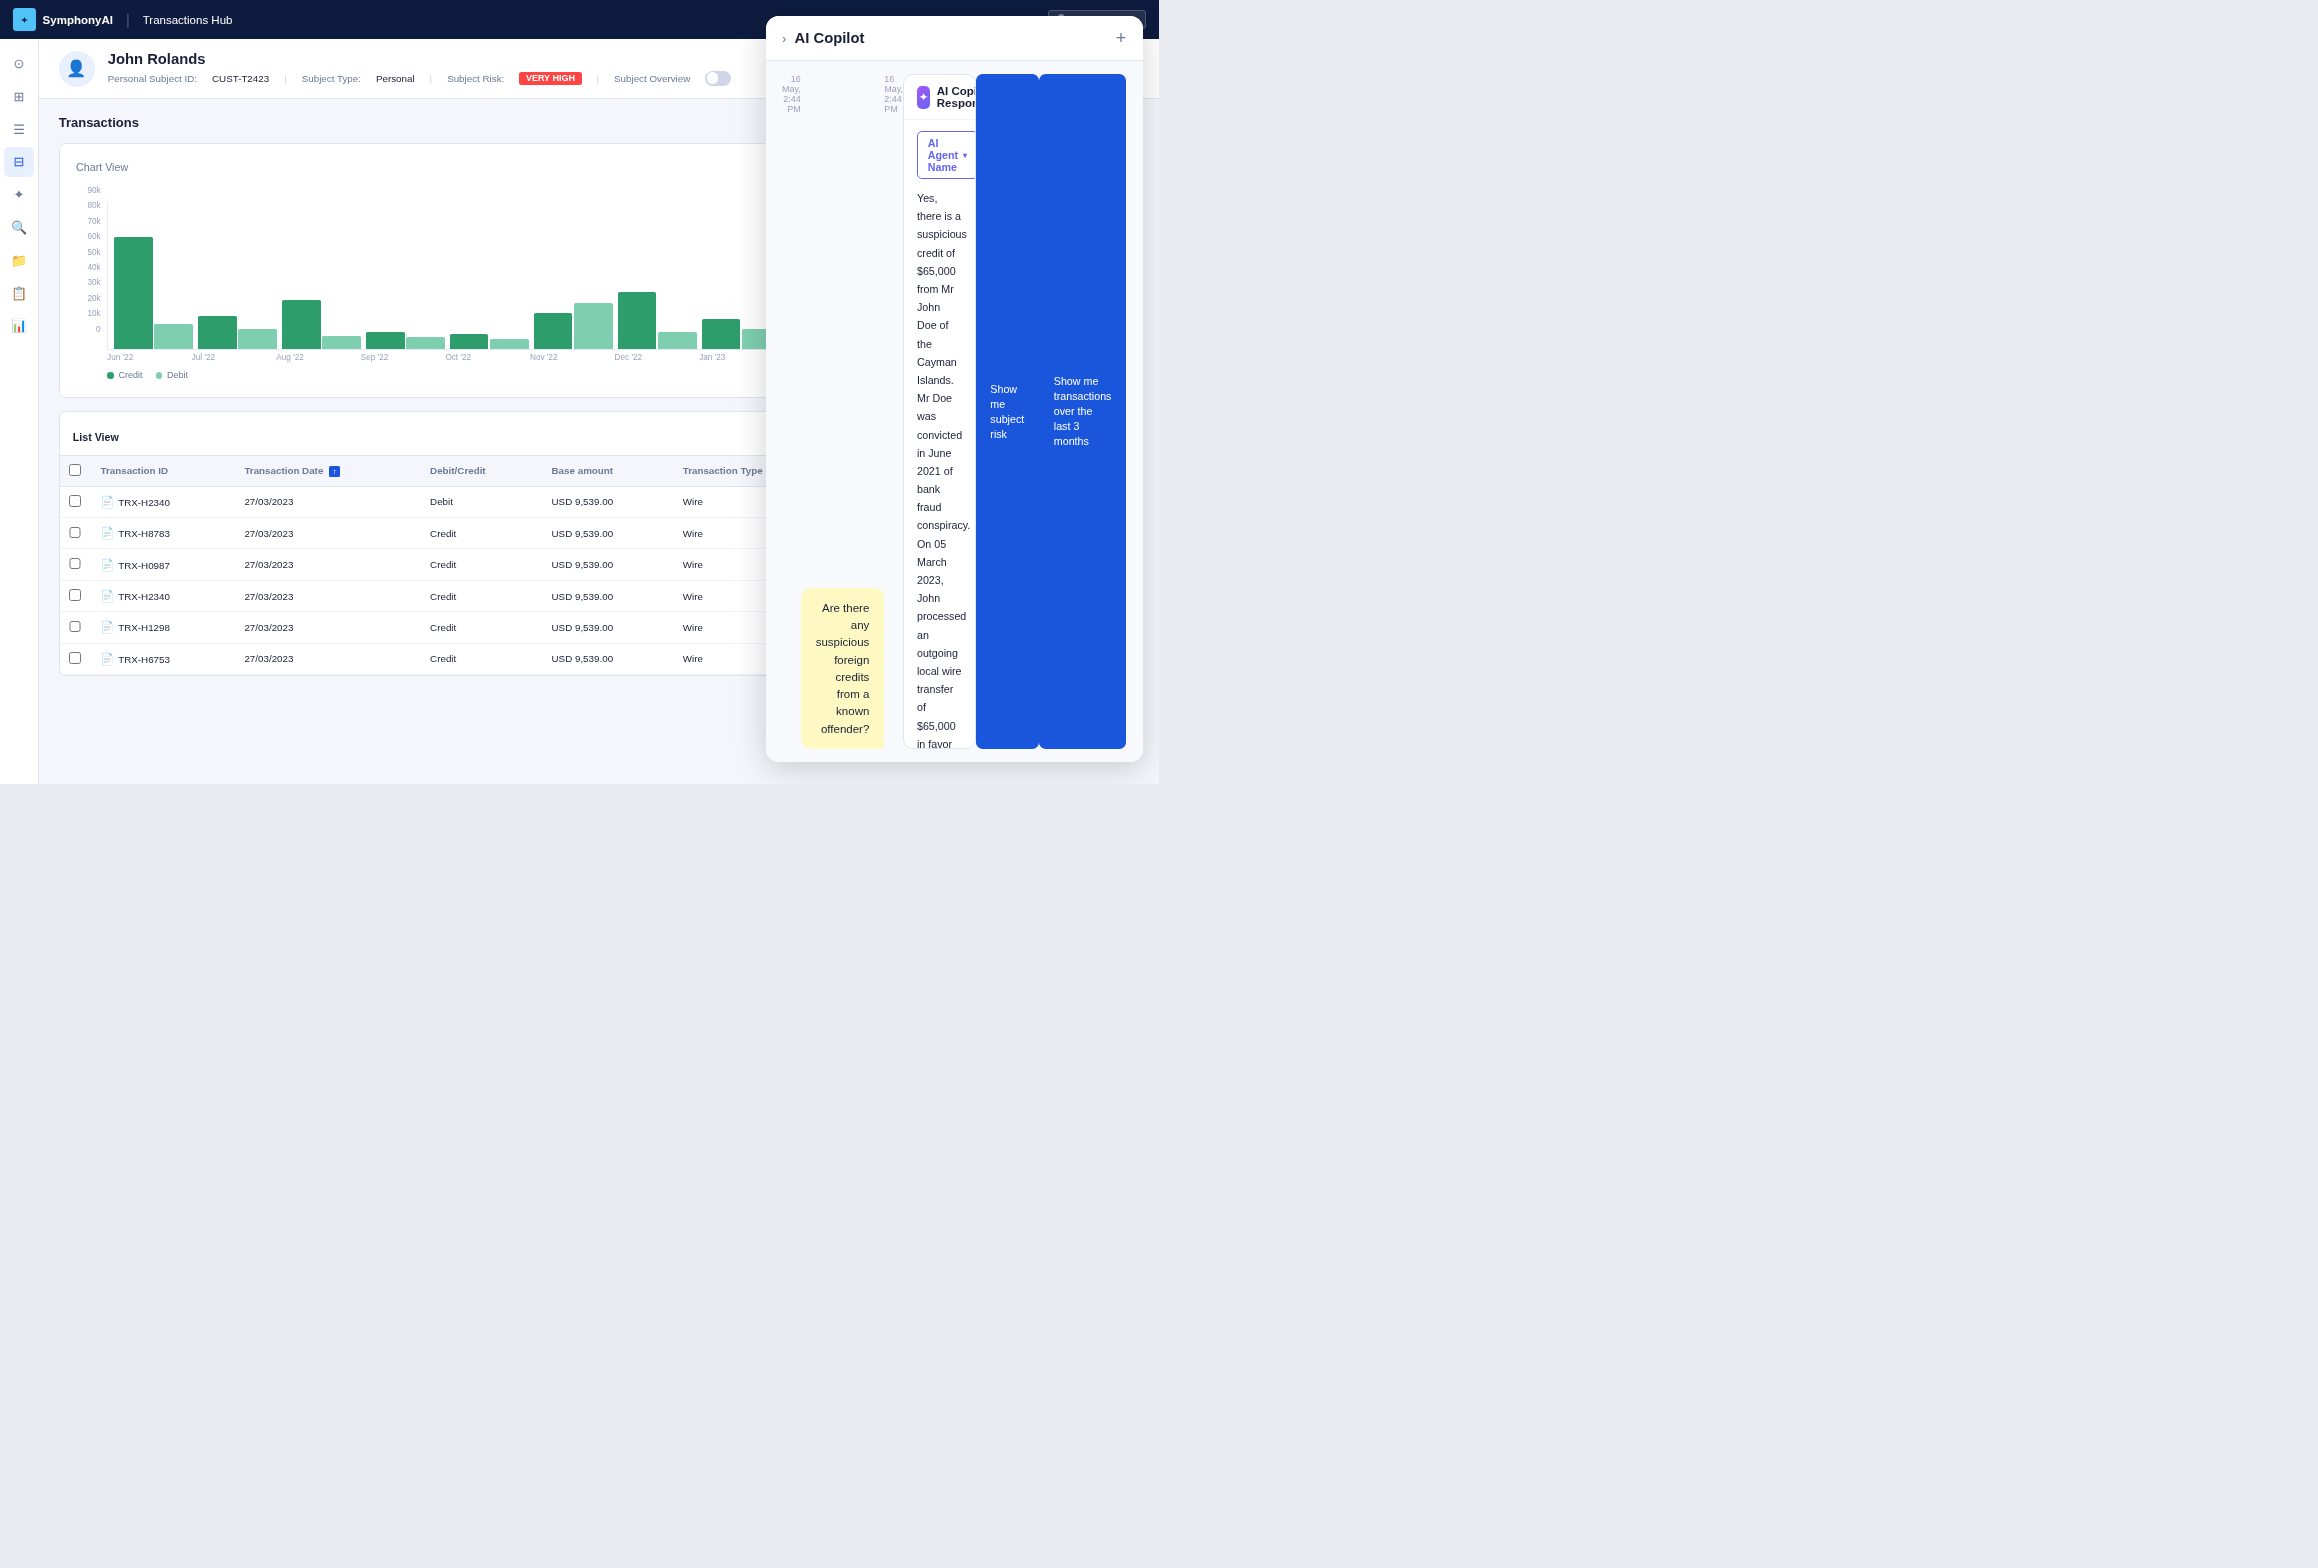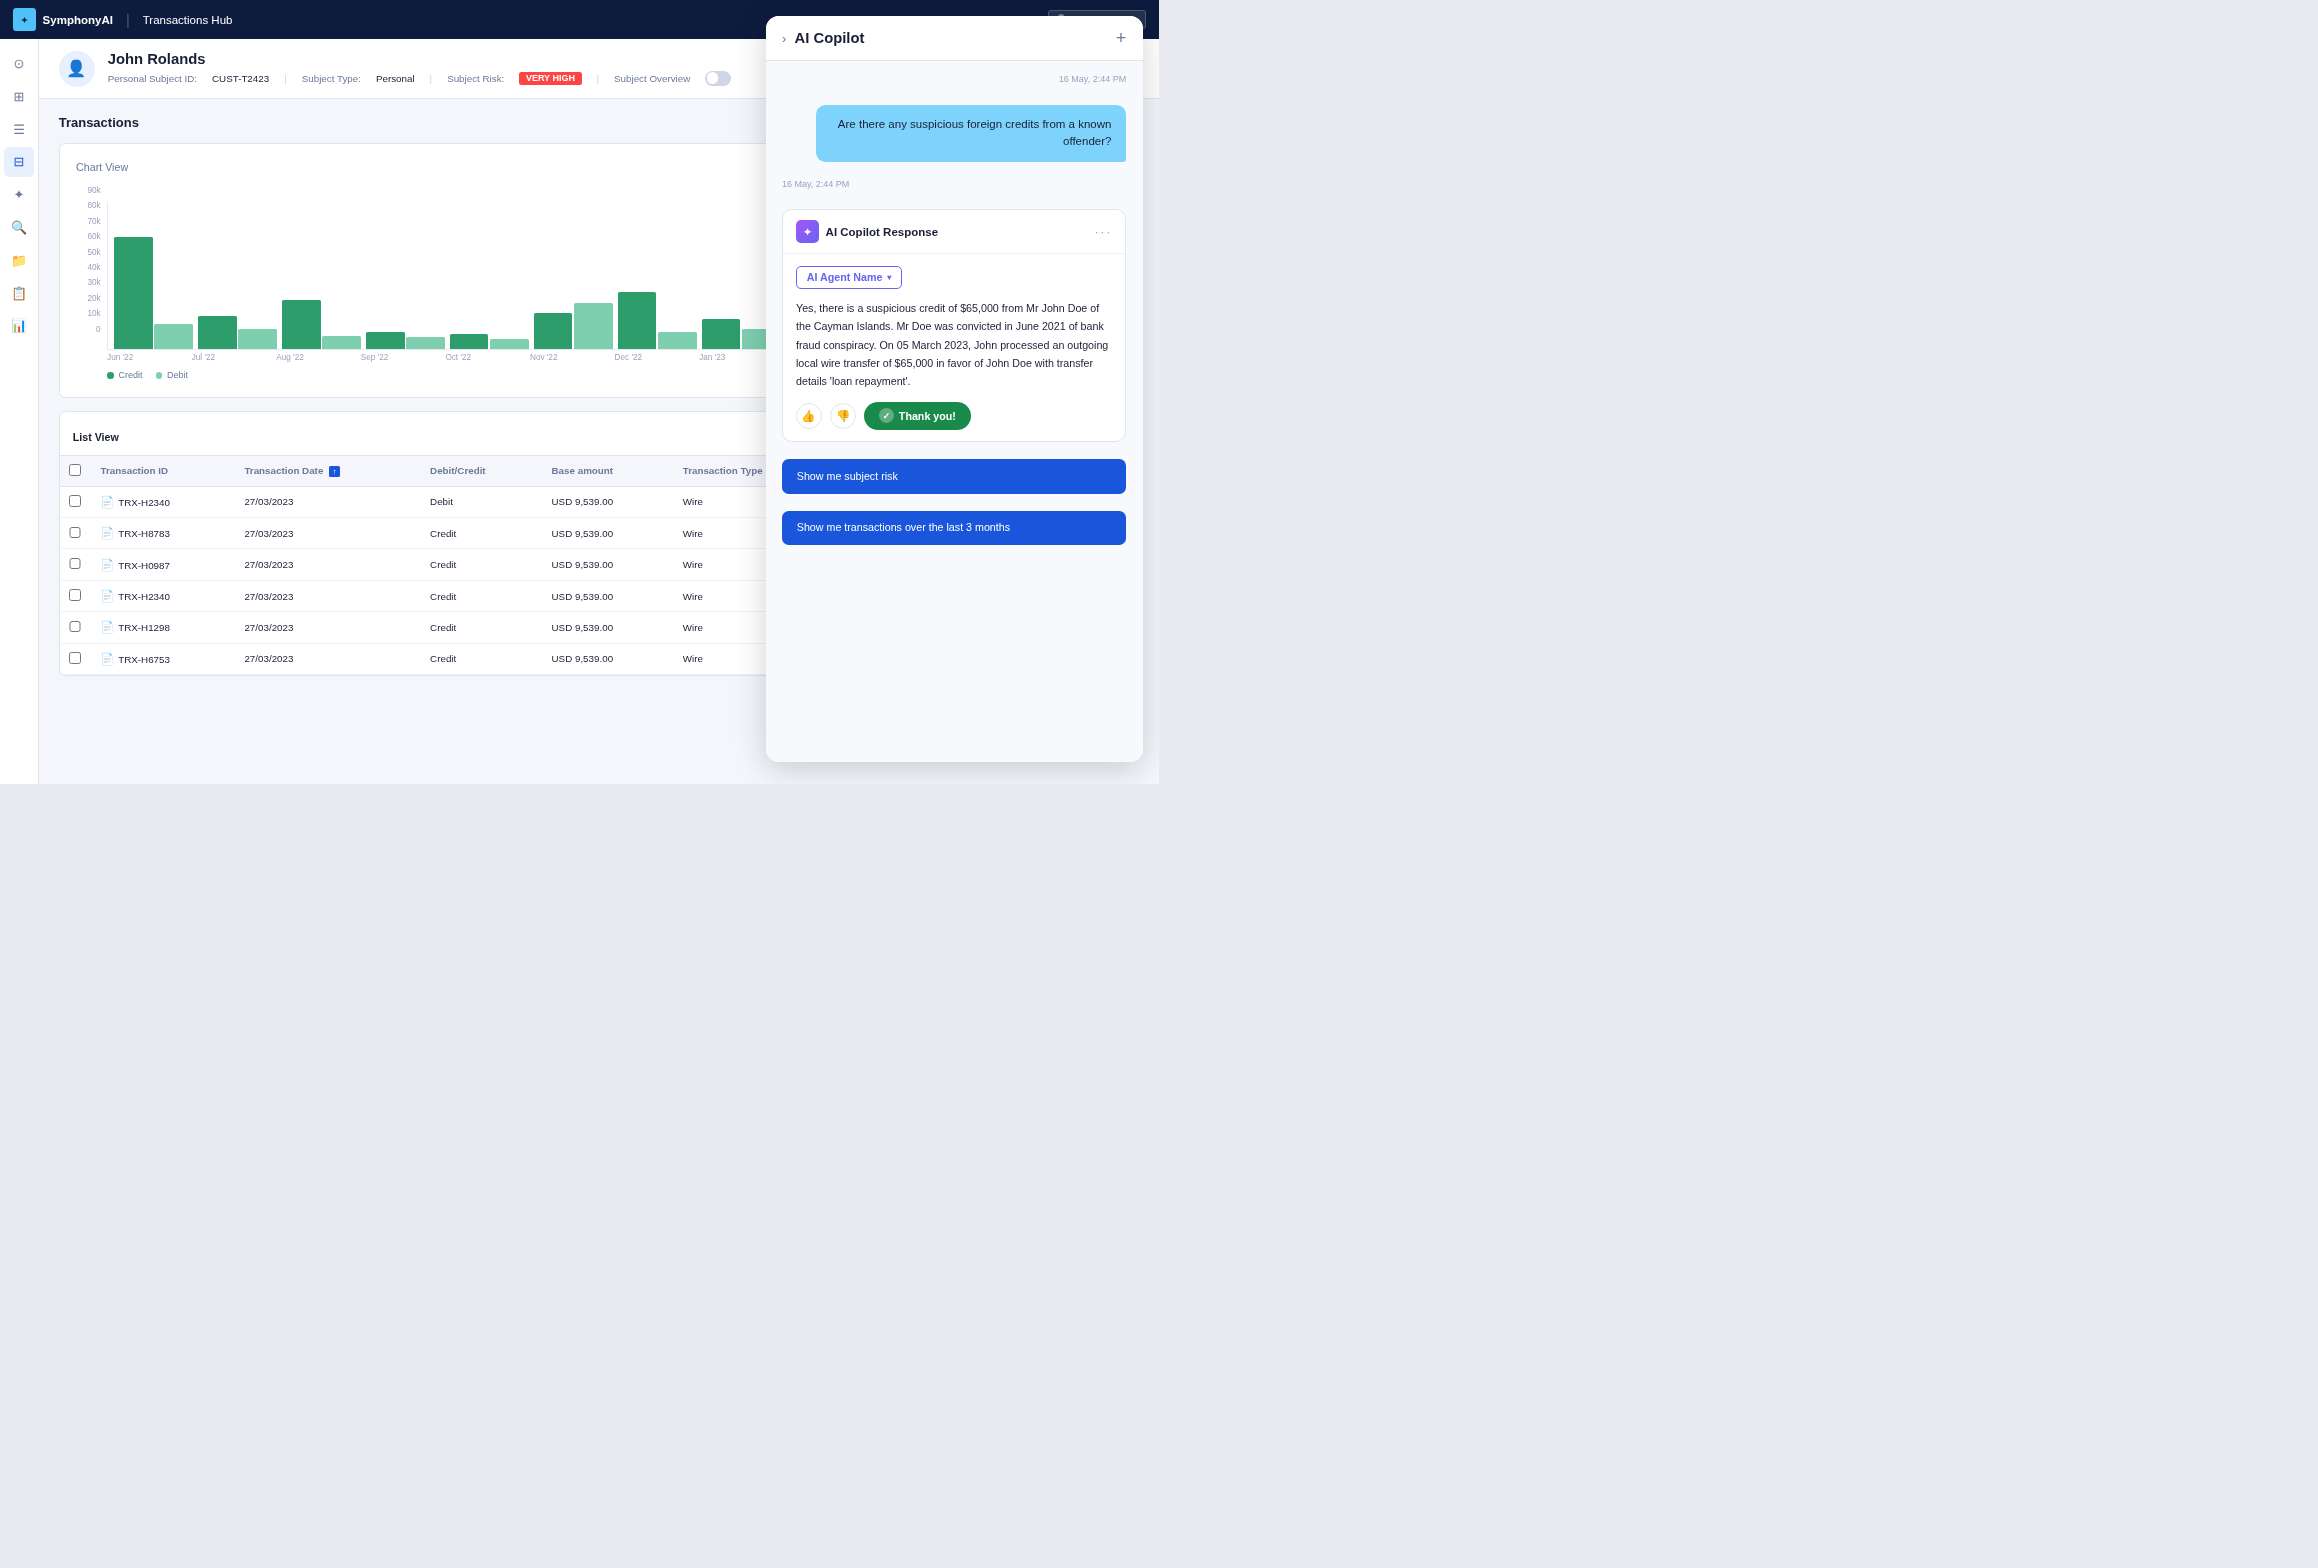--- a/index.html
+++ b/index.html
@@ -416,34 +416,34 @@
       cursor: pointer;
       line-height: 1;
     }
 
     
     .chat-area {
       flex: 1;
       overflow-y: auto;
       padding: 13px 16.4px;
       display: flex;
-      flex-direction: column;
-      gap: 17px;
+      flex-direction: row;
+      gap: 0;
       background: #f8f9fc;
     }
 
     .timestamp {
       text-align: right;
       font-size: 9px;
       color: #9aa3bf;
       margin-bottom: 3.3px;
     }
 
     .user-message {
-      background: #7dd3fc;
+      background: #fef9c3;
       border-radius: 9.8px 9.8px 3.3px 9.8px;
       padding: 11.5px 14.8px;
       font-size: 11.5px;
       color: #1a1f36;
       align-self: flex-end;
       max-width: 90%;
       text-align: right;
       line-height: 1.5;
     }
 

